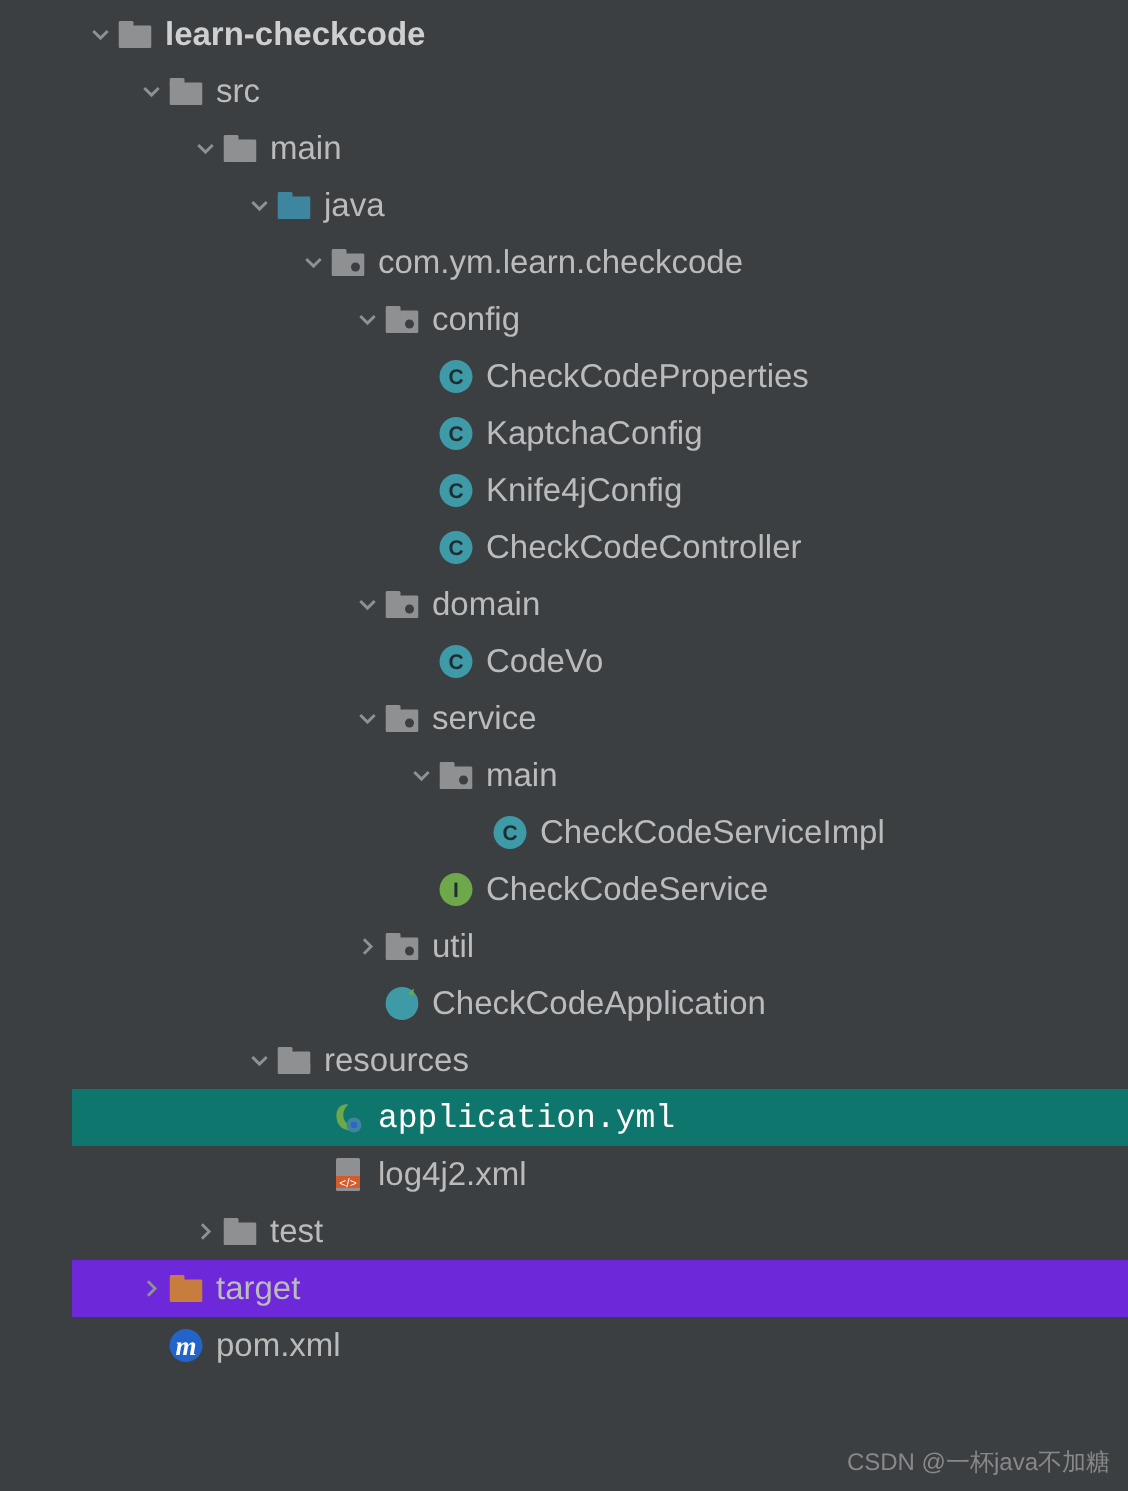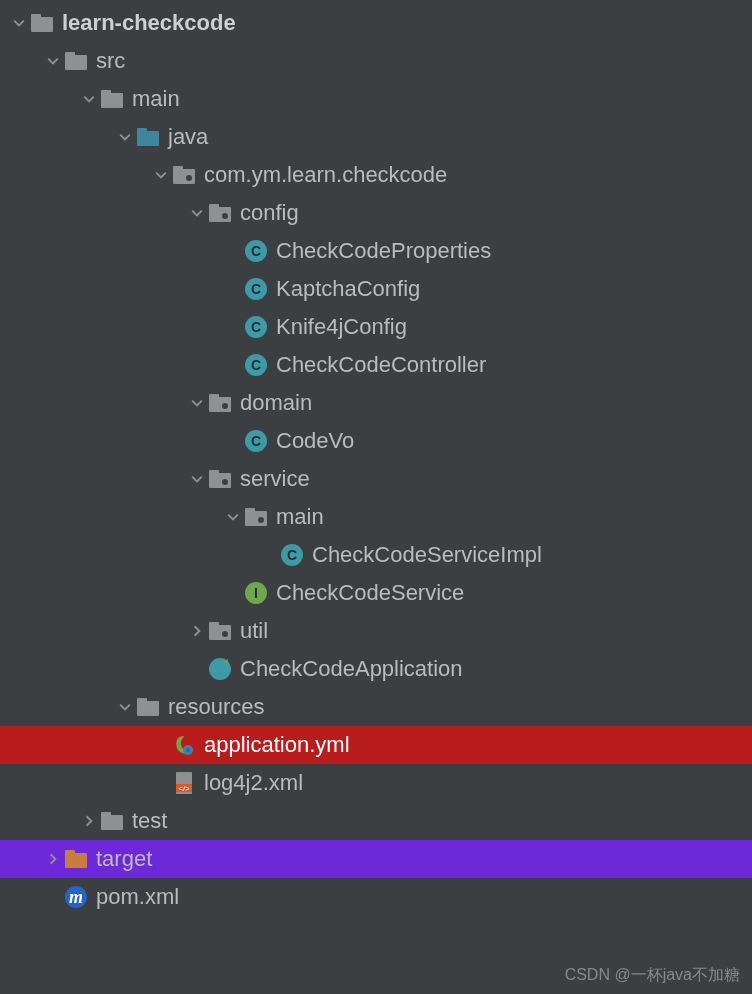--- a/index.html
+++ b/index.html
@@ -6,29 +6,29 @@
     body {
       background: #3c3f41;
       font-family: -apple-system, BlinkMacSystemFont, "Segoe UI", Arial, sans-serif;
       font-size: 20px;
       color: #bbbbbb;
       width: 752px;
       height: 994px;
       overflow: hidden;
       position: relative;
     }
-    .tree { padding-top: 4px; }
+    .tree { padding-top: 4px; padding-left: 48px; }
     .row {
       display: flex;
       align-items: center;
       height: 38px;
       cursor: pointer;
       white-space: nowrap;
     }
-    .row.selected { background: #b91c1c; color: #ffffff; }
+    .row.selected { background: #0f766e; color: #ffffff; font-family: Liberation Mono, monospace; }
     .row.highlighted { background: #6d28d9; }
     .arrow {
       width: 22px;
       display: flex;
       align-items: center;
       justify-content: center;
       flex-shrink: 0;
       color: #8e9092;
     }
     .arrow svg { width: 12px; height: 12px; }

